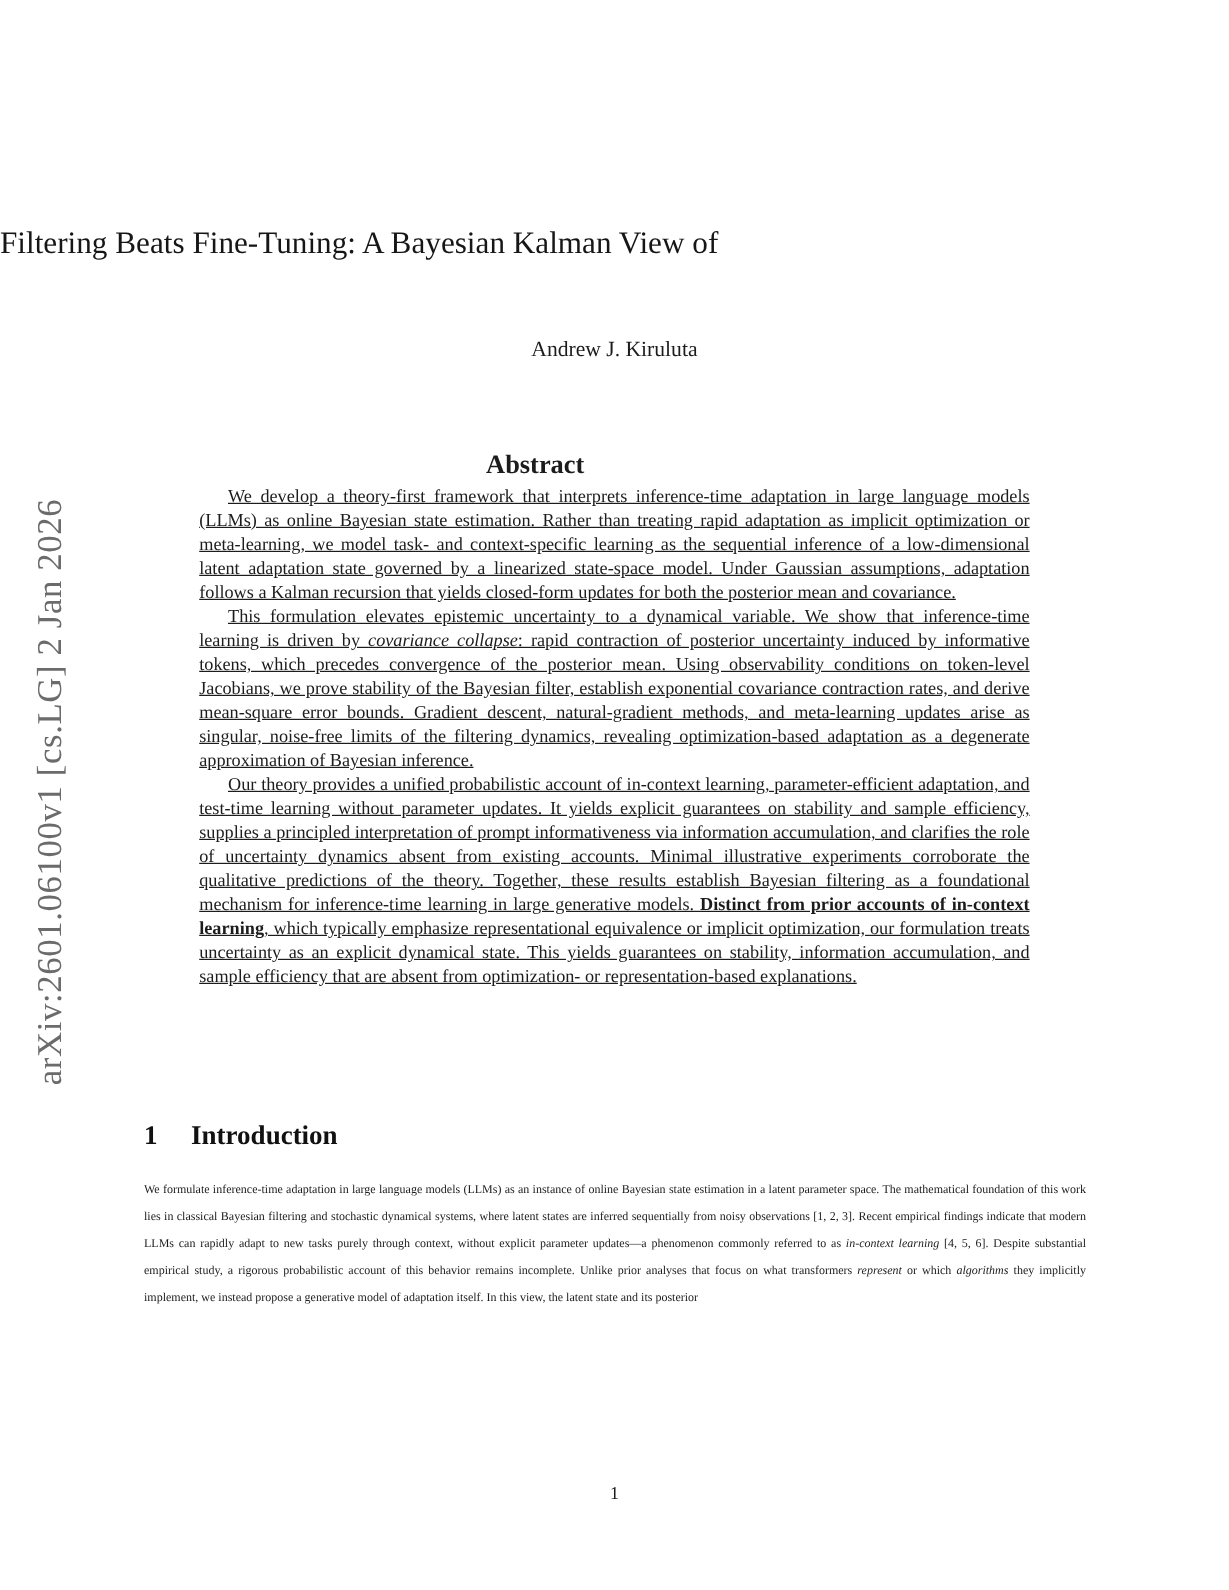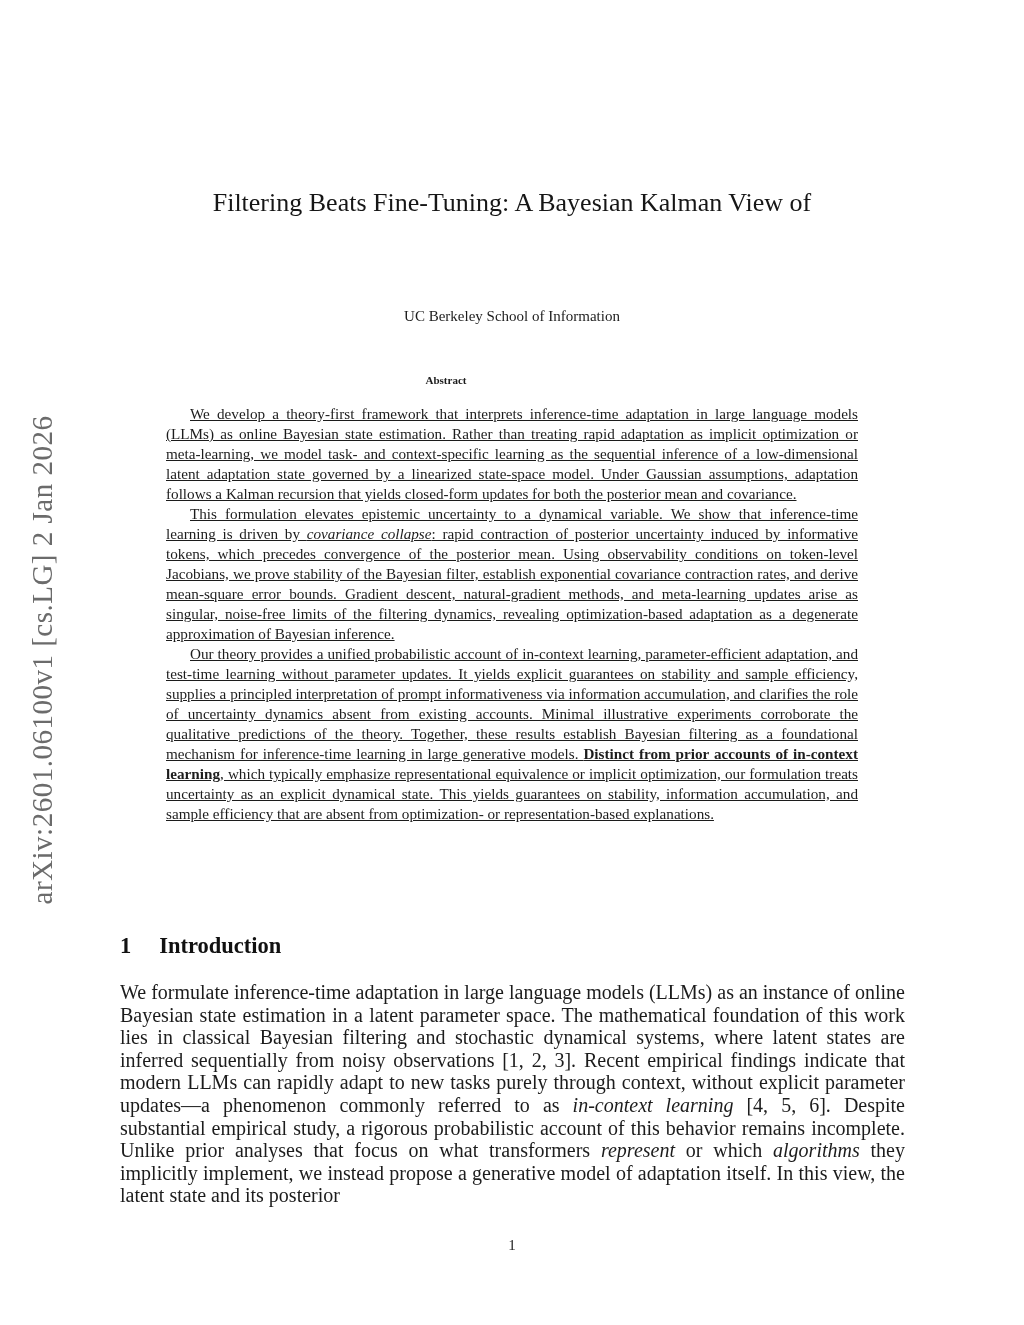--- a/index.html
+++ b/index.html
@@ -32,21 +32,20 @@
     color: #6b6b6b;
     text-align: center;
     white-space: nowrap;
     letter-spacing: 0.5px;
   }
   .paper-title {
     position: absolute;
     top: 184px;
     left: 0;
     width: 1024px;
-    text-align: center;
     font-size: 26px;
     line-height: 37px;
     color: #161616;
   }
   .author {
     position: absolute;
     top: 281px;
     left: 0;
     width: 1024px;
     text-align: center;
@@ -59,21 +58,21 @@
     width: 1024px;
     text-align: center;
     font-size: 15px;
   }
   .abstract-heading {
     position: absolute;
     top: 374px;
     left: 0;
     width: 892px;
     text-align: center;
-    font-size: 11px;
+    font-size: 22px;
     font-weight: bold;
   }
   .abstract-body {
     position: absolute;
     top: 404px;
     left: 166px;
     width: 692px;
     font-size: 15.2px;
     line-height: 20px;
     text-align: justify;
@@ -94,21 +93,21 @@
   }
   .section-number {
     display: inline-block;
     margin-right: 28px;
   }
   .intro-body {
     position: absolute;
     top: 981px;
     left: 120px;
     width: 785px;
-    font-size: 20px;
+    font-size: 10px;
     line-height: 22.6px;
     text-align: justify;
   }
   .intro-body p {
     margin: 0;
     text-indent: 0;
   }
   .page-number {
     position: absolute;
     top: 1237px;
@@ -122,22 +121,22 @@
 <body>
 
 <div class="page">
 
   <div class="arxiv-stamp" style="color: rgb(107, 107, 107);">arXiv:2601.06100v1  [cs.LG]  2 Jan 2026</div>
 
   <div class="paper-title">
     <div>Filtering Beats Fine-Tuning: A Bayesian Kalman View of</div>
   </div>
 
+  <div class="author">Andrew J. Kiruluta</div>
 
-  <div class="affiliation">UC Berkeley School of Information</div>
 
   <div class="abstract-heading">Abstract</div>
 
   <div class="abstract-body">
       <p><span>We develop a theory-first framework that interprets inference-time adaptation in large language models (LLMs) as online Bayesian state estimation. Rather than treating rapid adaptation as implicit optimization or meta-learning, we model task- and context-specific learning as the sequential inference of a low-dimensional latent adaptation state governed by a linearized state-space model. Under Gaussian assumptions, adaptation follows a Kalman recursion that yields closed-form updates for both the posterior mean and covariance.</span></p>
       <p><span>This formulation elevates epistemic uncertainty to a dynamical variable. We show that inference-time learning is driven by </span><span style="font-style: italic;">covariance collapse</span><span>: rapid contraction of posterior uncertainty induced by informative tokens, which precedes convergence of the posterior mean. Using observability conditions on token-level Jacobians, we prove stability of the Bayesian filter, establish exponential covariance contraction rates, and derive mean-square error bounds. Gradient descent, natural-gradient methods, and meta-learning updates arise as singular, noise-free limits of the filtering dynamics, revealing optimization-based adaptation as a degenerate approximation of Bayesian inference.</span></p>
       <p><span>Our theory provides a unified probabilistic account of in-context learning, parameter-efficient adaptation, and test-time learning without parameter updates. It yields explicit guarantees on stability and sample efficiency, supplies a principled interpretation of prompt informativeness via information accumulation, and clarifies the role of uncertainty dynamics absent from existing accounts. Minimal illustrative experiments corroborate the qualitative predictions of the theory. Together, these results establish Bayesian filtering as a foundational mechanism for inference-time learning in large generative models. </span><span style="font-weight: bold;">Distinct from prior accounts of in-context learning</span><span>, which typically emphasize representational equivalence or implicit optimization, our formulation treats uncertainty as an explicit dynamical state. This yields guarantees on stability, information accumulation, and sample efficiency that are absent from optimization- or representation-based explanations.</span></p>
     </div>
 
   <div class="section-heading">

